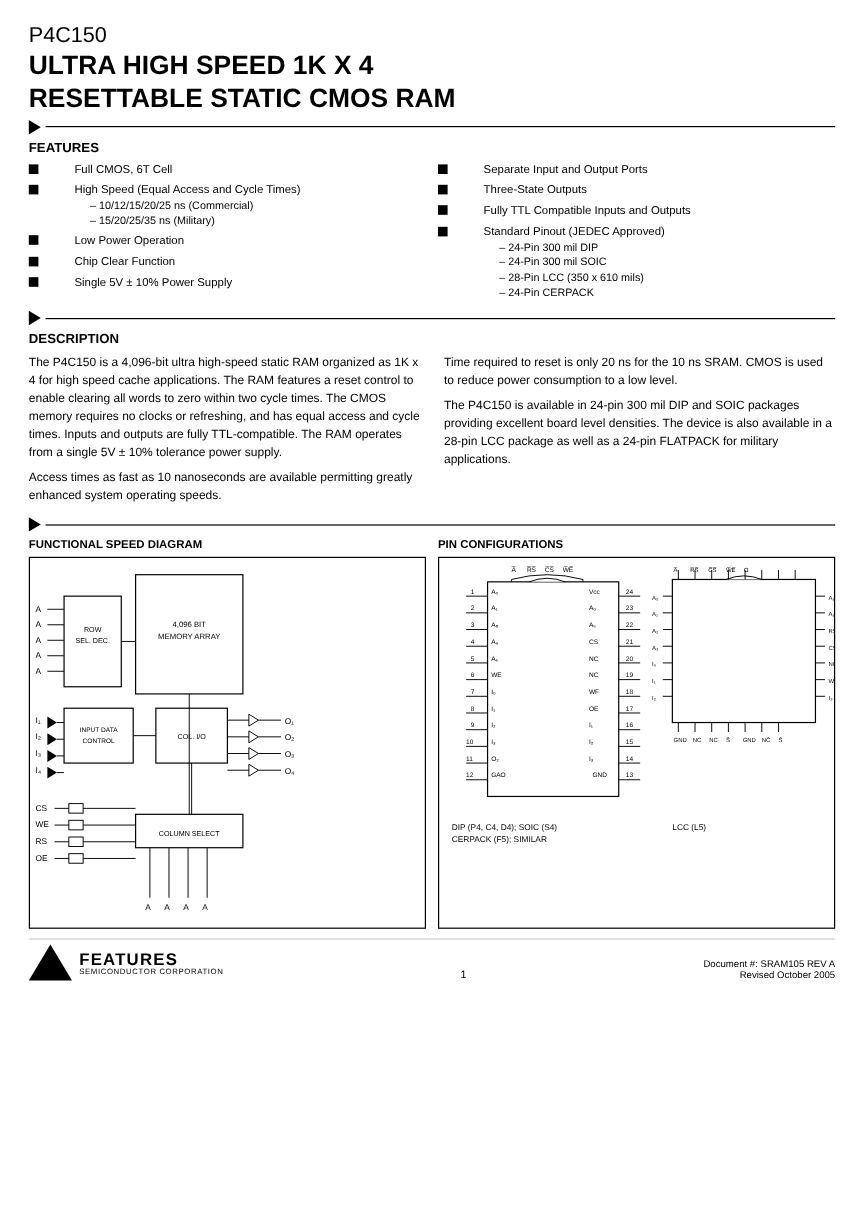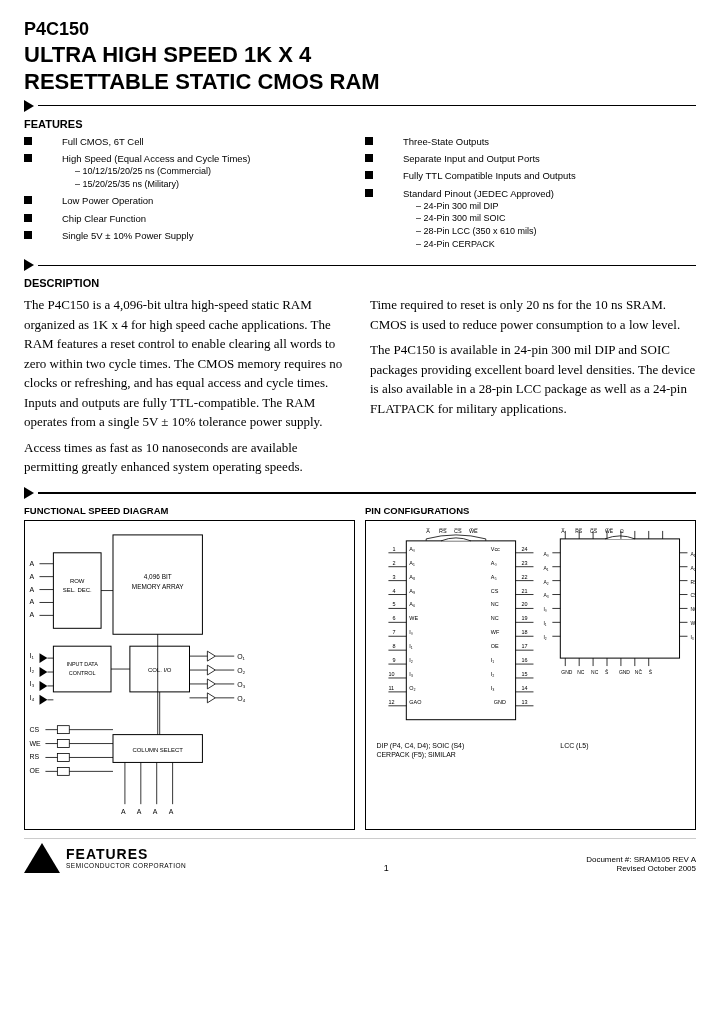--- a/index.html
+++ b/index.html
@@ -13,21 +13,21 @@
       padding: 18px 24px 10px 24px;
     }
 
     .page-title {
       font-size: 18px;
       font-weight: bold;
       line-height: 1.25;
       margin-bottom: 4px;
     }
 
-    .title-line1 { font-size: 18px; font-weight: bold; display: block; }
+    .title-line1 { font-size: 18px; font-weight: normal; display: block; }
     .title-line2 { font-size: 22px; font-weight: bold; display: block; }
     .title-line3 { font-size: 22px; font-weight: bold; display: block; }
     .divider-with-arrow {
       display: flex;
       align-items: center;
       margin: 4px 0 6px 0;
     }
     .divider-with-arrow::before {
       content: '';
       display: inline-block;
@@ -101,23 +101,22 @@
       margin-bottom: 2px;
     }
 
     .desc-columns {
       display: flex;
       gap: 20px;
     }
 
     .desc-col {
       flex: 1;
-      font-size: 13px;
+      font-size: 10px;
       line-height: 1.5;
-      font-family: Liberation Serif, serif;
     }
 
     .desc-col p {
       margin-bottom: 6px;
     }
 
     .bottom-section {
       display: flex;
       gap: 10px;
       margin-top: 4px;
@@ -257,26 +256,26 @@
           <span>Single 5V ± 10% Power Supply</span>
         </span>
       </div>
 
     </div>
 
     <div class="features-col">
 
       <div class="feature-item">
         <span class="bullet-square"></span>
+        <span class="feature-text">Separate Input and Output Ports</span>
+      </div>
+
+      <div class="feature-item">
+        <span class="bullet-square"></span>
         <span class="feature-text">Three-State Outputs</span>
-      </div>
-
-      <div class="feature-item">
-        <span class="bullet-square"></span>
-        <span class="feature-text">Separate Input and Output Ports</span>
       </div>
 
       <div class="feature-item">
         <span class="bullet-square"></span>
         <span class="feature-text">Fully TTL Compatible Inputs and Outputs</span>
       </div>
 
       <div class="feature-item">
         <span class="bullet-square"></span>
         <span class="feature-text">

